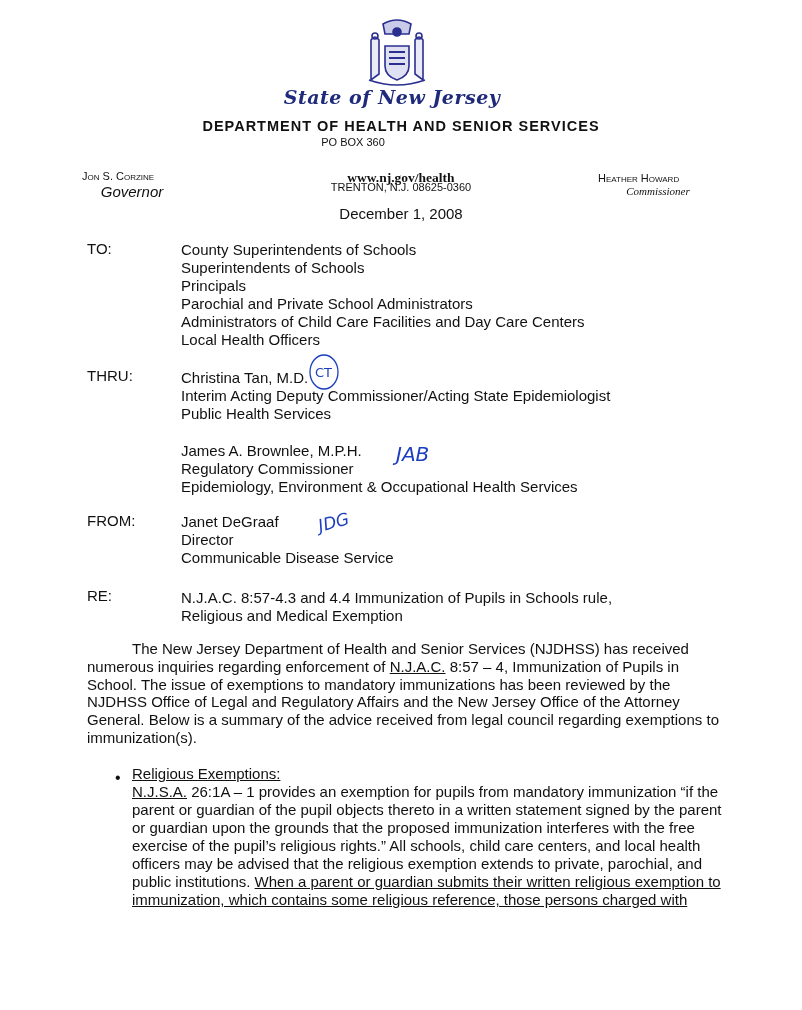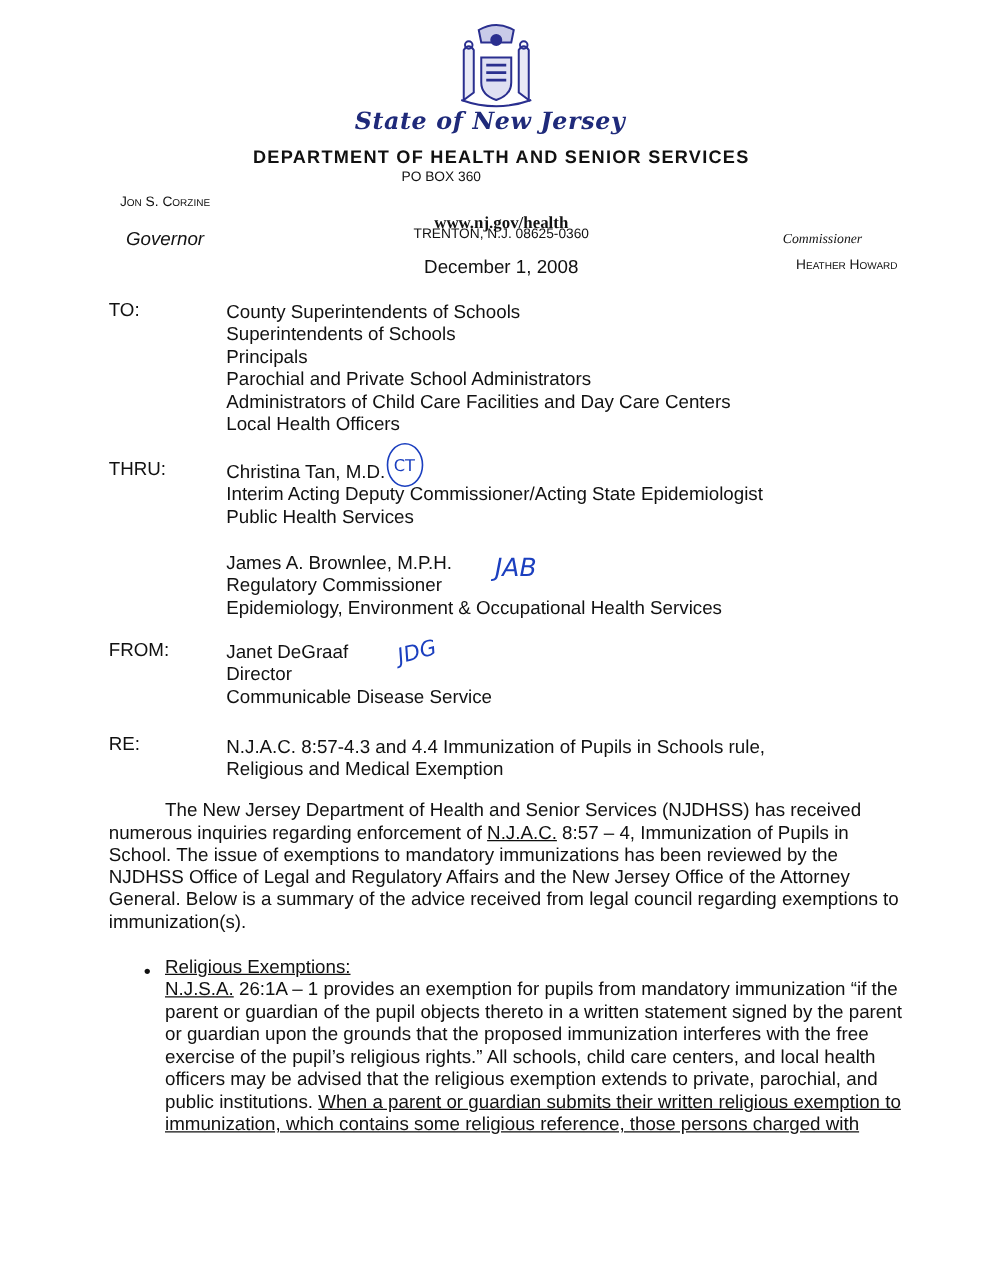--- a/index.html
+++ b/index.html
@@ -9,23 +9,23 @@
   .seal { left: 361px; top: 18px; width: 72px; height: 70px; }
   .state-title { left: 0; width: 784px; top: 86px; text-align: center;
      font-family: "DejaVu Serif", serif; font-weight: bold; font-size: 19px; color: #1f2a7a;
      font-style: italic; letter-spacing: 0.5px; }
   .dept { left: 0; width: 802px; top: 118px; text-align: center; font-weight: bold;
      font-size: 14.5px; letter-spacing: 1px; color: #111; }
   .addr1 { left: 0; width: 706px; top: 136px; text-align: center; font-size: 11px; }
   .addr2 { left: 0; width: 802px; top: 149px; text-align: center; font-size: 11px; margin-top: 32px; }
   .web { left: 0; width: 802px; top: 170px; text-align: center; font-family: "Liberation Serif", serif;
      font-weight: bold; font-size: 13.5px; }
-  .gov-name { left: 82px; top: 156px; font-size: 11px; font-variant: small-caps; width: 100px; text-align: center;}
+  .gov-name { left: 82px; top: 170px; font-size: 11px; font-variant: small-caps; width: 100px; }
   .gov-title { left: 82px; top: 183px; font-size: 15px; font-style: italic; width: 100px; text-align: center;}
-  .com-name { left: 598px; top: 172px; font-size: 11px; font-variant: small-caps; width: 120px; text-align: right; margin-top: 34px;}
+  .com-name { left: 598px; top: 172px; font-size: 11px; font-variant: small-caps; width: 120px; text-align: left;}
   .com-title { left: 598px; top: 185px; font-size: 11px; font-style: italic; width: 120px; text-align: center; font-family: Liberation Serif, serif;}
   .date { left: 0; width: 802px; top: 205px; text-align: center; font-size: 15px; }
 
   .label { left: 87px; font-weight: normal; font-size: 15px; }
   .line { left: 181px; font-size: 15px; white-space: nowrap; }
 
   .body-para { left: 87px; top: 640px; width: 640px; font-size: 15px; line-height: 17.8px; }
   .body-para .indent { display: inline-block; width: 45px; }
   .u { text-decoration: underline; }
 

